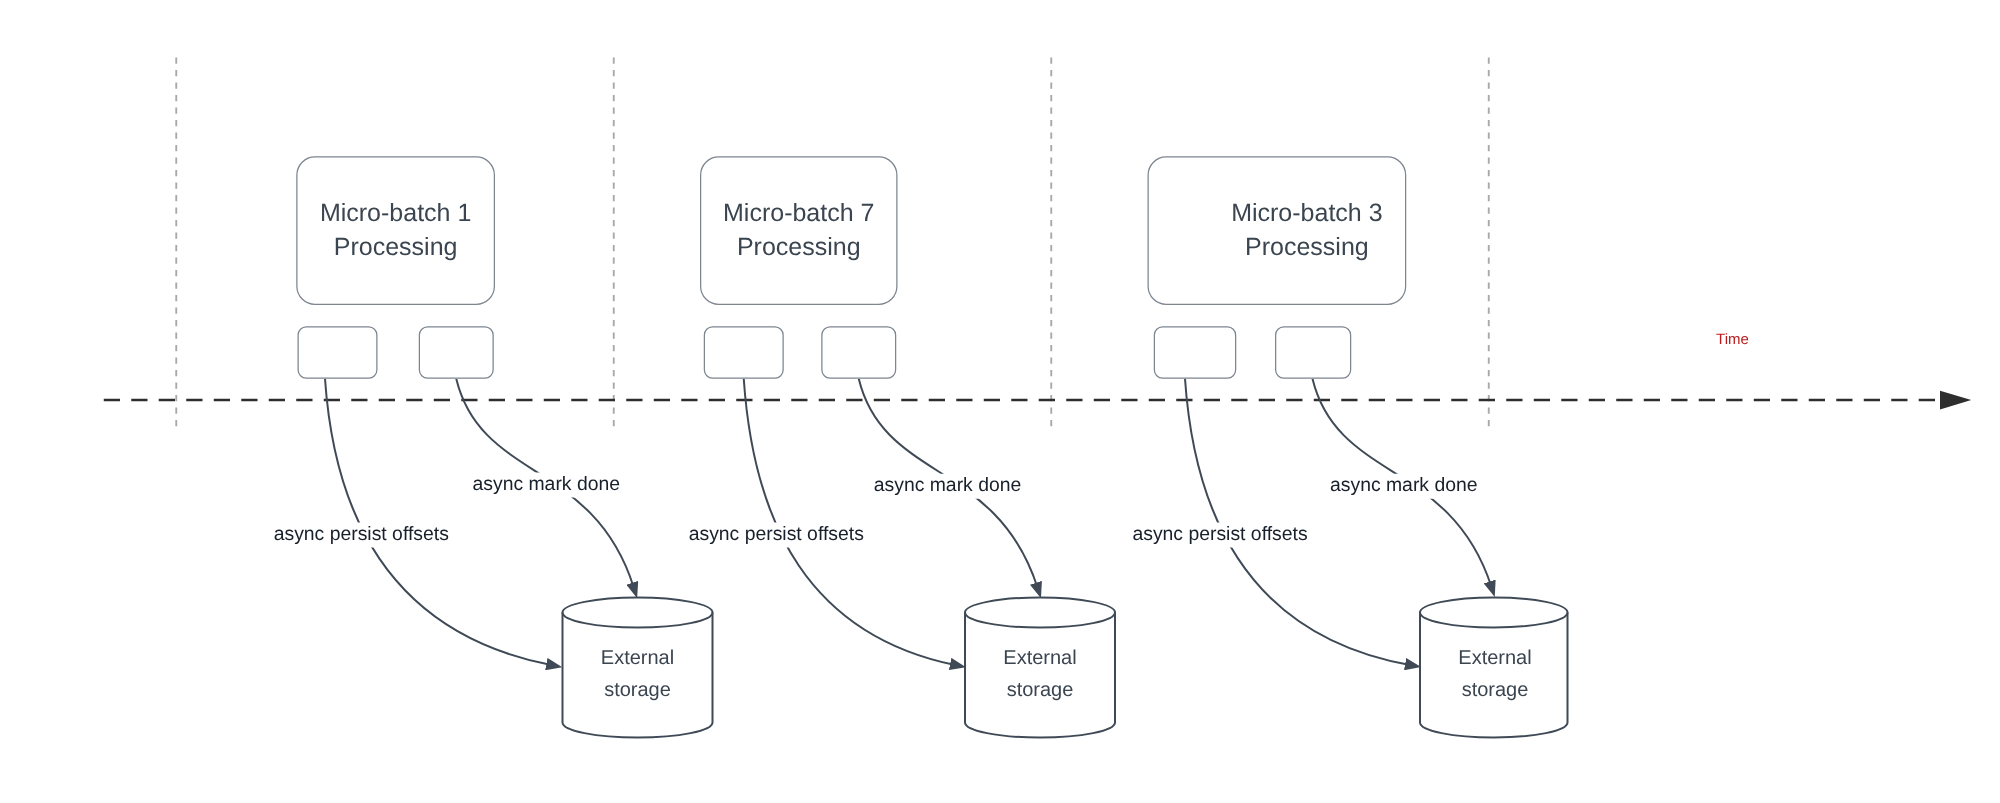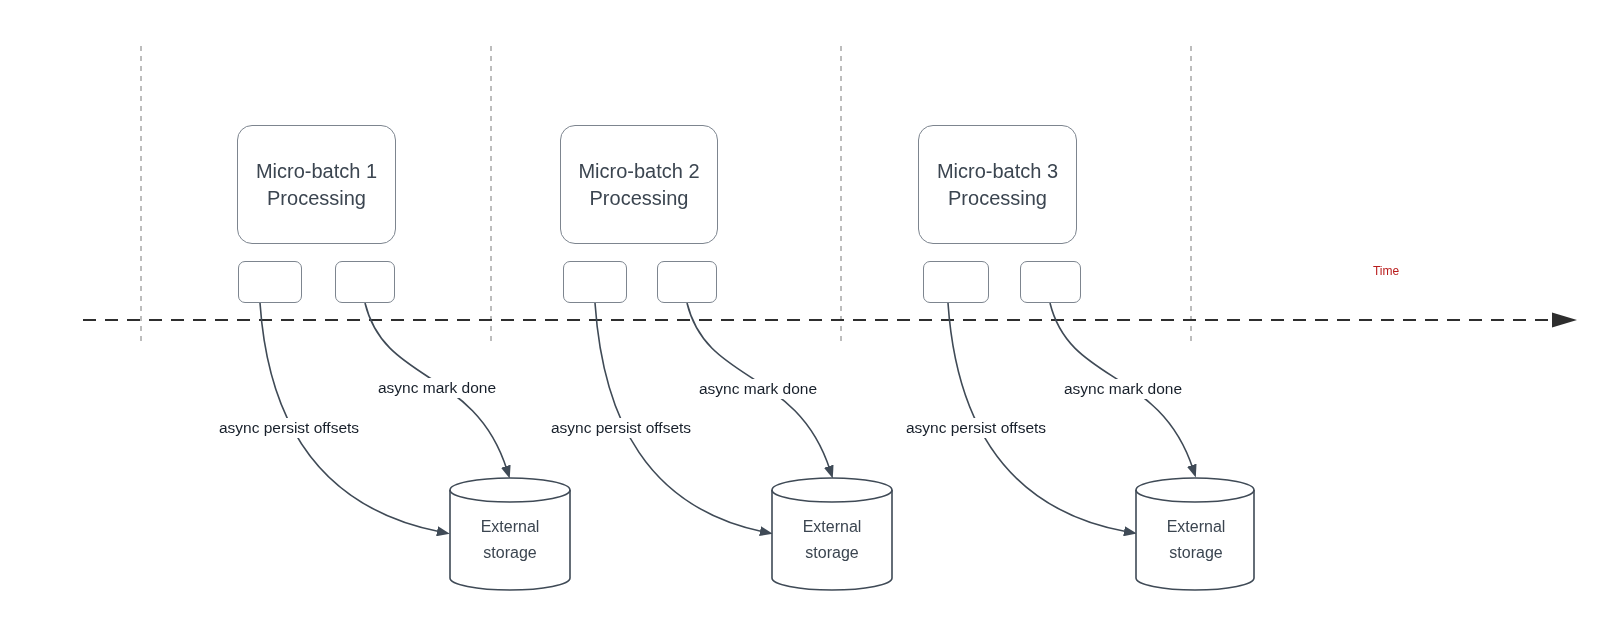--- a/index.html
+++ b/index.html
@@ -76,30 +76,30 @@
 
   <div class="proc-box" style="left:237px;top:125px;width:157px;height:117px;">Micro-batch 1
 Processing</div>
   <div class="mini" style="left:238px;width:64px;"></div>
   <div class="mini" style="left:335px;width:60px;"></div>
   <div class="edge-label" style="left:289px;top:428px;">async persist offsets</div>
   <div class="edge-label" style="left:437px;top:388px;">async mark done</div>
   <div class="cyl-label" style="left:510px;top:540px;">External
 storage</div>
 
-  <div class="proc-box" style="left:560px;top:125px;width:156px;height:117px;">Micro-batch 2
+  <div class="proc-box" style="left:560px;top:125px;width:156px;height:117px;">Micro-batch 7
 Processing</div>
   <div class="mini" style="left:563px;width:64px;"></div>
   <div class="mini" style="left:657px;width:60px;"></div>
   <div class="edge-label" style="left:621px;top:428px;">async persist offsets</div>
   <div class="edge-label" style="left:758px;top:389px;">async mark done</div>
   <div class="cyl-label" style="left:832px;top:540px;">External
 storage</div>
 
-  <div class="proc-box" style="left:918px;top:125px;width:157px;height:117px;">Micro-batch 3
+  <div class="proc-box" style="left:918px;top:125px;width:157px;height:117px;padding-left:48px;">Micro-batch 3
 Processing</div>
   <div class="mini" style="left:923px;width:66px;"></div>
   <div class="mini" style="left:1020px;width:61px;"></div>
   <div class="edge-label" style="left:976px;top:428px;">async persist offsets</div>
   <div class="edge-label" style="left:1123px;top:389px;">async mark done</div>
   <div class="cyl-label" style="left:1196px;top:540px;">External
 storage</div>
 
   <div class="time-label" style="left:1386px;top:271px;">Time</div>
 

